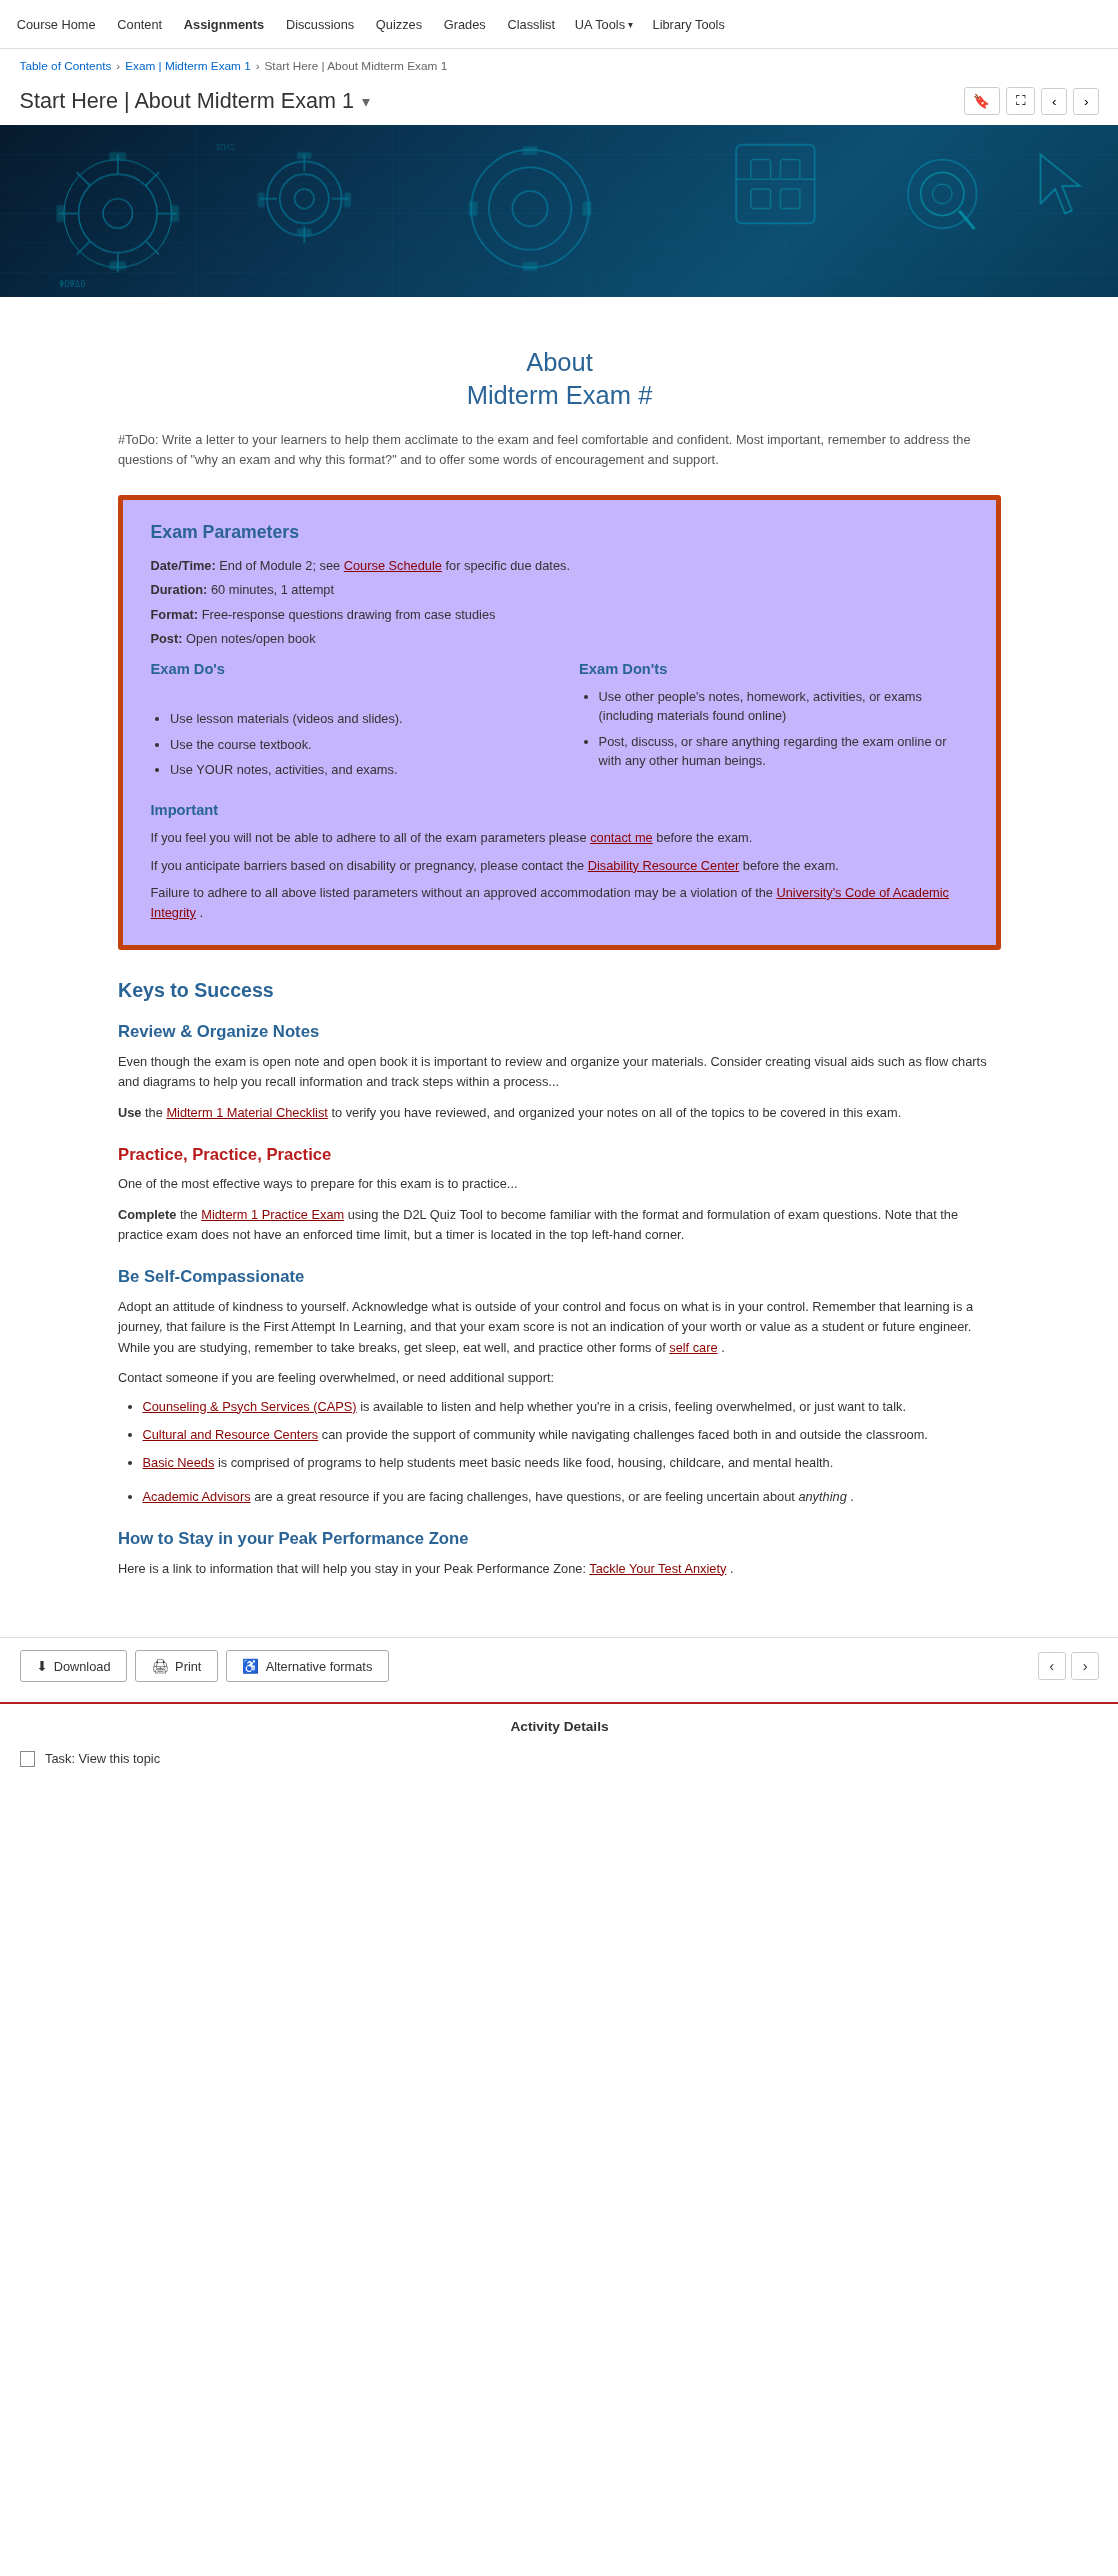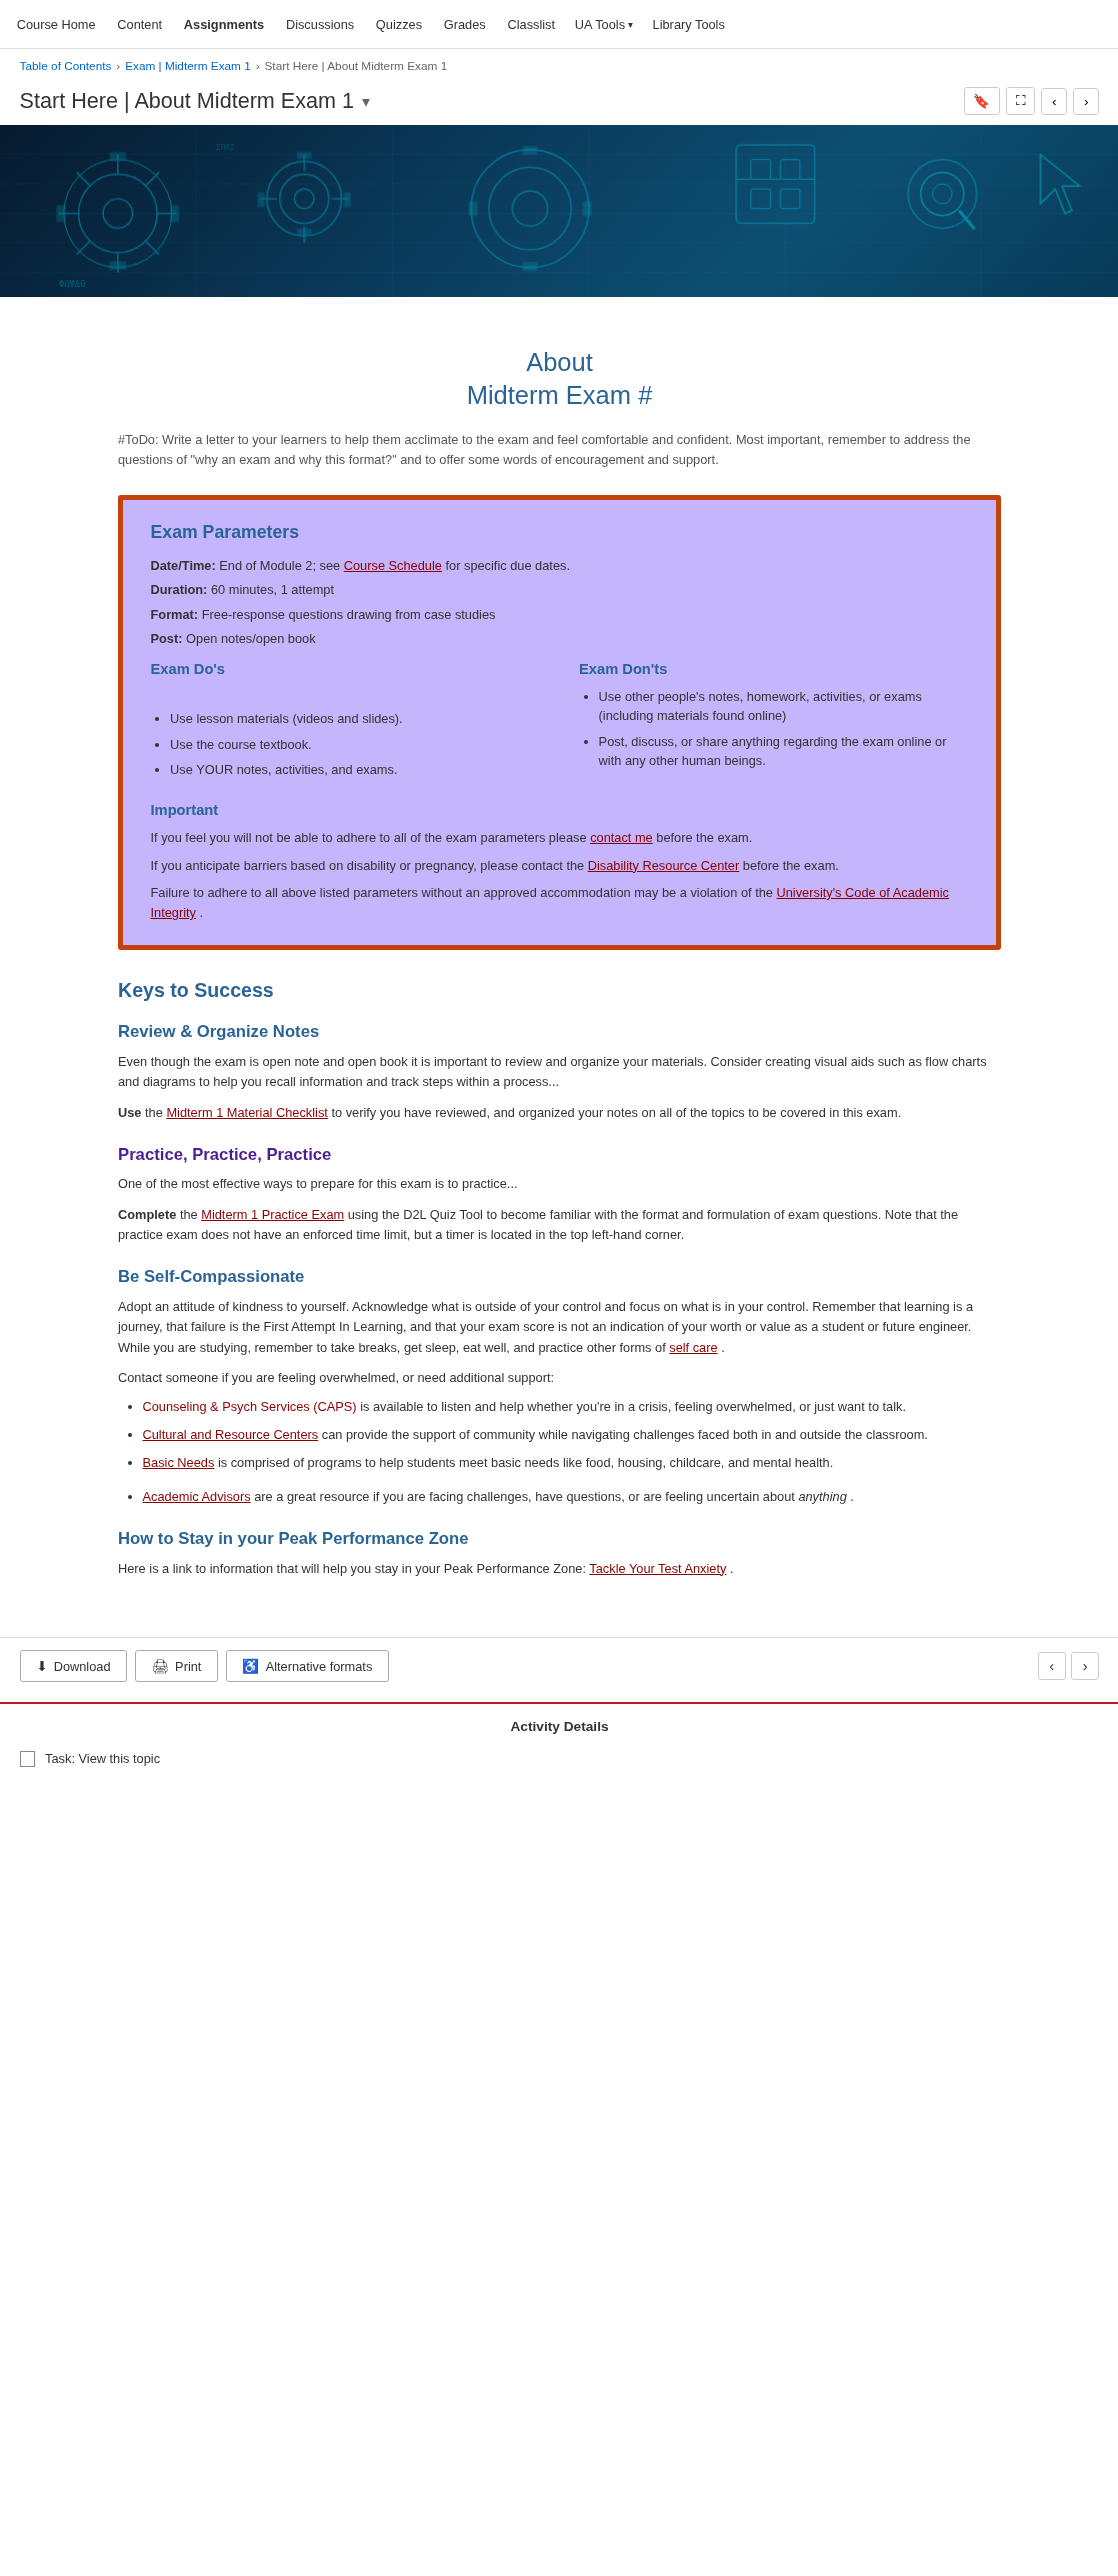--- a/index.html
+++ b/index.html
@@ -204,41 +204,41 @@
       <p style="font-size:12.8px;line-height:1.6;margin-bottom:9.8px;color:#333;">Even though the exam is open note and open book it is important to review and organize your materials. Consider creating visual aids such as flow charts and diagrams to help you recall information and track steps within a process...</p>
       <p style="font-size:12.8px;line-height:1.6;color:#333;">
         <strong>Use</strong>
         <span> the </span>
         <a style="color:#8b0000;text-decoration:underline;cursor:pointer;">Midterm 1 Material Checklist</a>
         <span>to verify you have reviewed, and organized your notes on all of the topics to be covered in this exam.</span>
       </p>
     </div>
 
     <div style="margin-bottom:21.6px;">
-      <h3 style="color:#4c1d95;font-size:16.7px;font-weight:bold;margin-bottom:9.8px;">Practice, Practice, Practice</h3>
+      <h3 style="color:#b91c1c;font-size:16.7px;font-weight:bold;margin-bottom:9.8px;">Practice, Practice, Practice</h3>
       <p style="font-size:12.8px;line-height:1.6;margin-bottom:9.8px;color:#333;">One of the most effective ways to prepare for this exam is to practice...</p>
       <p style="font-size:12.8px;line-height:1.6;color:#333;">
         <strong>Complete</strong>
         <span> the </span>
         <a style="color:#8b0000;text-decoration:underline;cursor:pointer;">Midterm 1 Practice Exam</a>
         <span> using the D2L Quiz Tool to become familiar with the format and formulation of exam questions. Note that the practice exam does not have an enforced time limit, but a timer is located in the top left-hand corner.</span>
       </p>
     </div>
 
     <div style="margin-bottom:21.6px;">
       <h3 style="color:#2a6496;font-size:16.7px;font-weight:bold;margin-bottom:9.8px;">Be Self-Compassionate</h3>
       <p style="font-size:12.8px;line-height:1.6;margin-bottom:9.8px;color:#333;">
         <span>Adopt an attitude of kindness to yourself. Acknowledge what is outside of your control and focus on what is in your control. Remember that learning is a journey, that failure is the First Attempt In Learning, and that your exam score is not an indication of your worth or value as a student or future engineer. While you are studying, remember to take breaks, get sleep, eat well, and practice other forms of </span>
         <a style="color:#8b0000;text-decoration:underline;cursor:pointer;">self care</a>
         <span>.</span>
       </p>
       <p style="font-size:12.8px;line-height:1.6;margin-bottom:7.9px;color:#333;">Contact someone if you are feeling overwhelmed, or need additional support:</p>
       <ul style="list-style:disc;padding-left:24.5px;">
         <li style="font-size:12.8px;line-height:1.6;margin-bottom:7.9px;">
-          <a style="color:#8b0000;cursor:pointer;">Counseling &amp; Psych Services (CAPS)</a>
+          <a style="color:#8b0000;text-decoration:underline;cursor:pointer;">Counseling &amp; Psych Services (CAPS)</a>
           <span> is available to listen and help whether you're in a crisis, feeling overwhelmed, or just want to talk.</span>
         </li>
         <li style="font-size:12.8px;line-height:1.6;margin-bottom:7.9px;">
           <a style="color:#8b0000;text-decoration:underline;cursor:pointer;">Cultural and Resource Centers</a>
           <span> can provide the support of community while navigating challenges faced both in and outside the classroom.</span>
         </li>
         <li style="font-size:12.8px;line-height:1.6;margin-bottom:13px;">
           <a style="color:#8b0000;text-decoration:underline;cursor:pointer;">Basic Needs</a>
           <span> is comprised of programs to help students meet basic needs like food, housing, childcare, and mental health.</span>
         </li>

